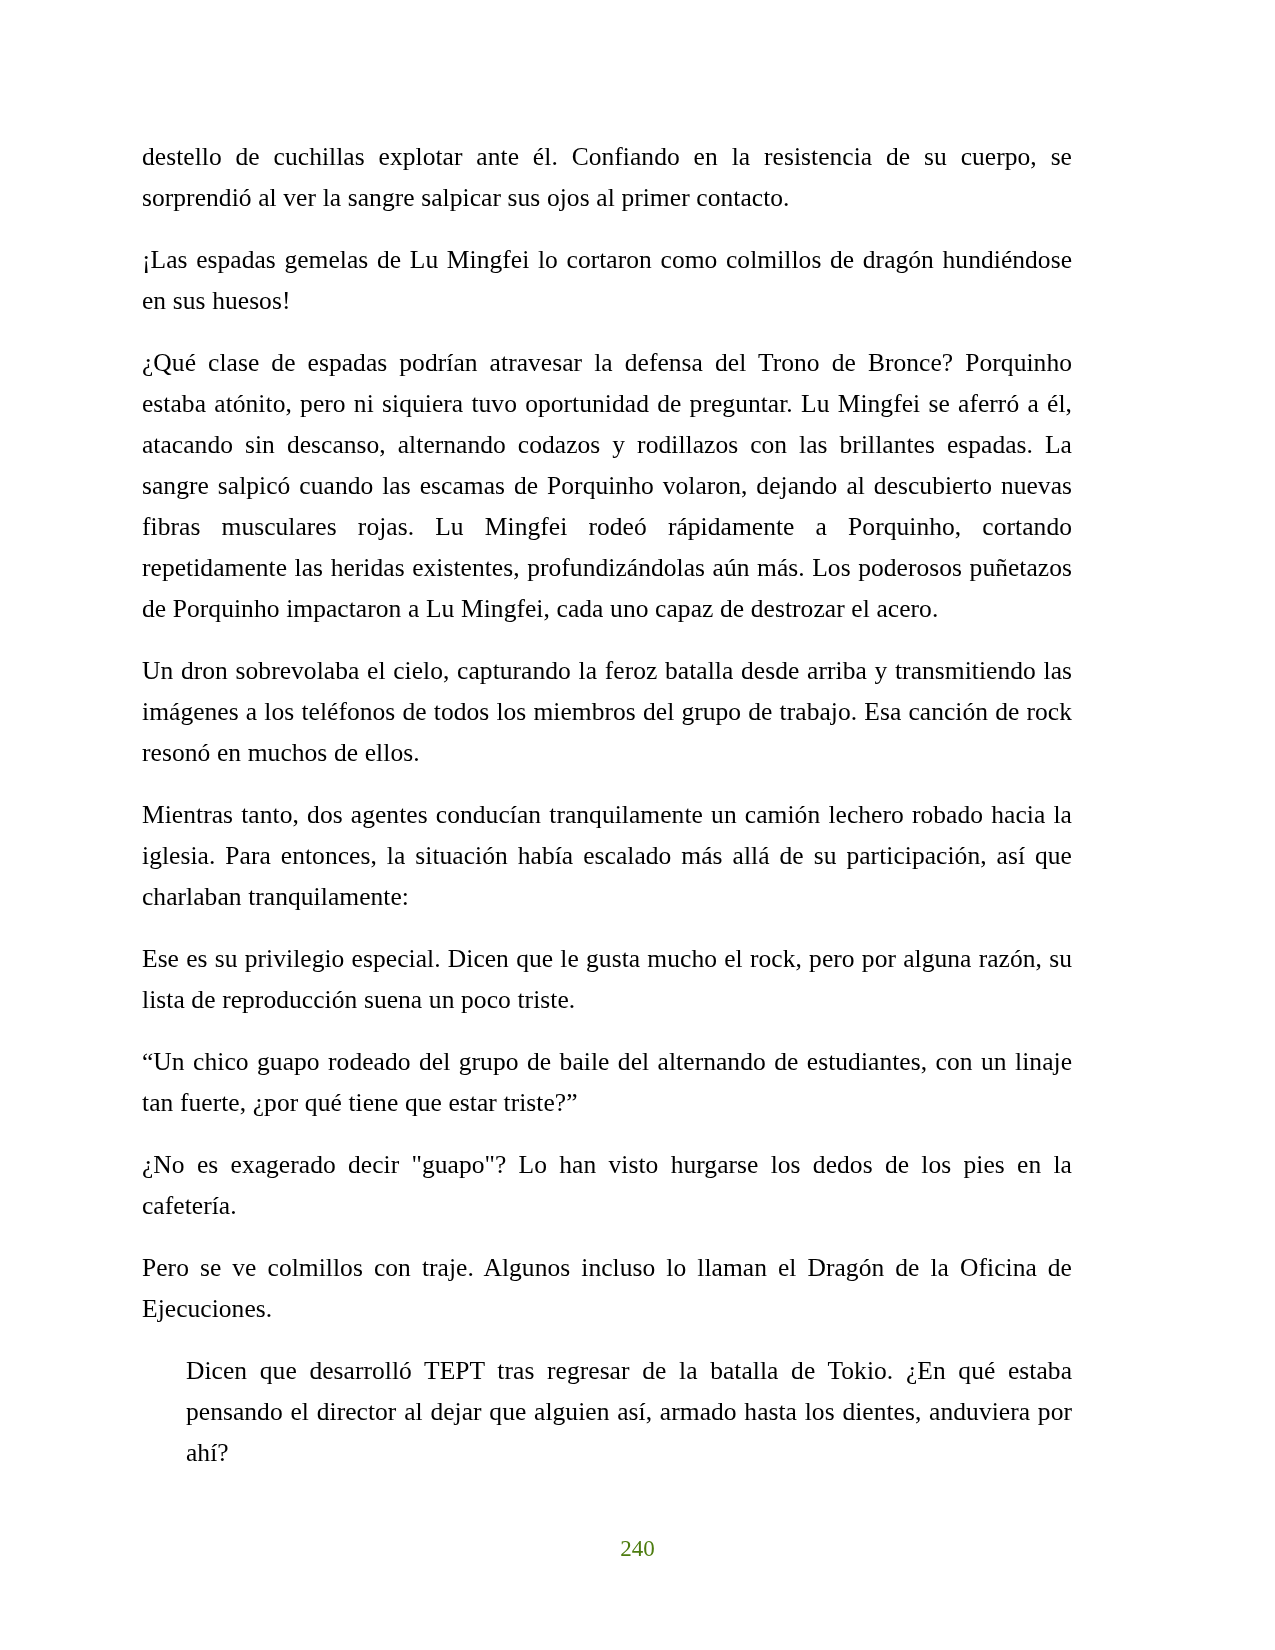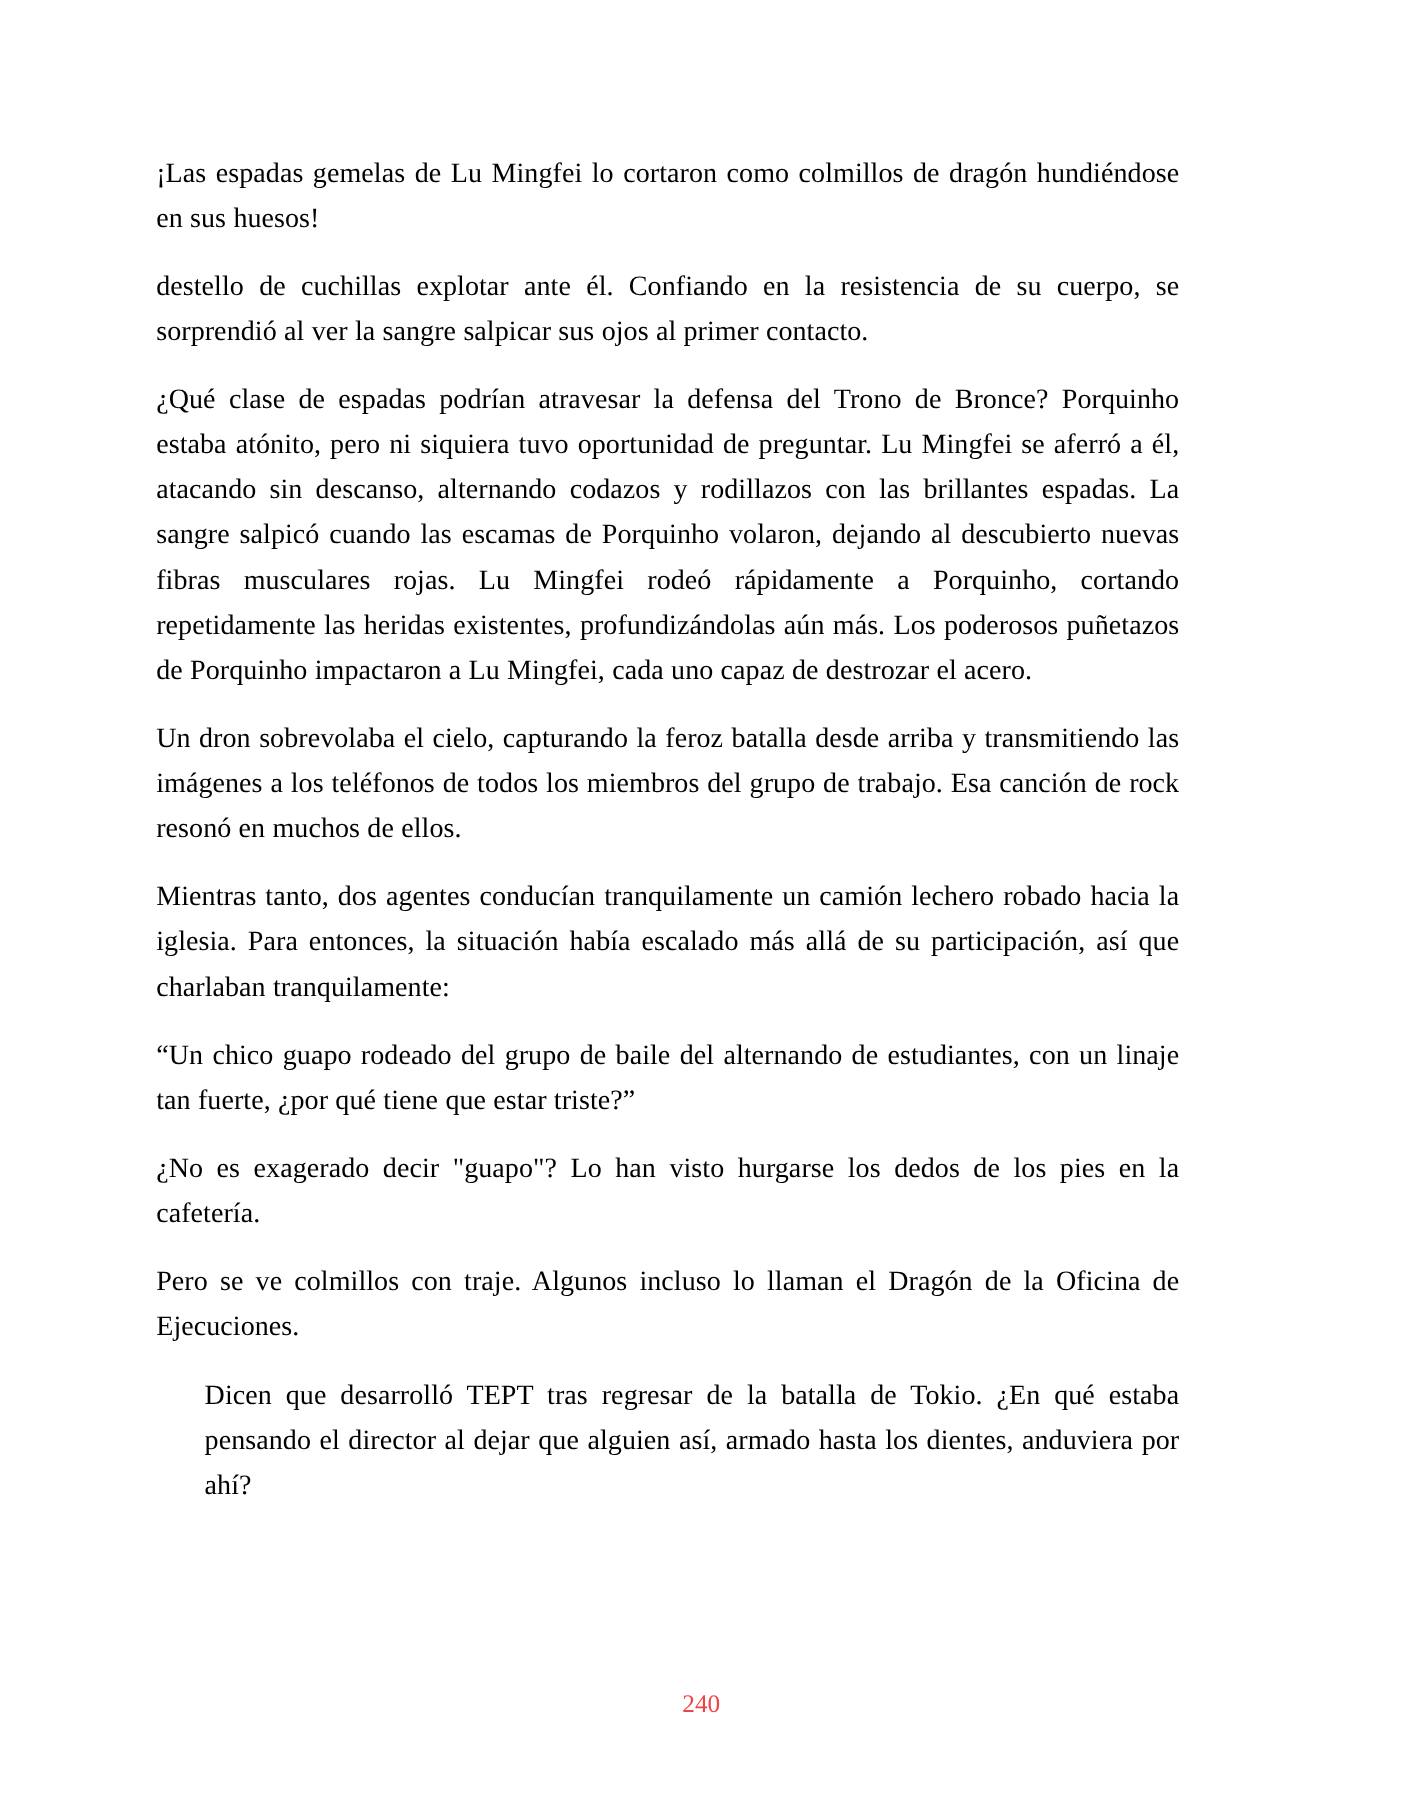--- a/index.html
+++ b/index.html
@@ -53,34 +53,35 @@
 
   .page-number {
     position: absolute;
     left: 0;
     top: 1534px;
     width: 1275px;
     text-align: center;
     font-size: 23px;
     line-height: 30px;
     font-family: "Liberation Serif", "DejaVu Serif", serif;
-    color: #ef4444;
+    color: #4d7c0f;
   }
 </style>
 </head>
 <body>
 
 <div class="page">
 
   <div class="content">
+    <p class="para">destello de cuchillas explotar ante él. Confiando en la resistencia de su cuerpo, se sorprendió al ver la sangre salpicar sus ojos al primer contacto.</p>
     <p class="para">¡Las espadas gemelas de Lu Mingfei lo cortaron como colmillos de dragón hundiéndose en sus huesos!</p>
-    <p class="para">destello de cuchillas explotar ante él. Confiando en la resistencia de su cuerpo, se sorprendió al ver la sangre salpicar sus ojos al primer contacto.</p>
     <p class="para">¿Qué clase de espadas podrían atravesar la defensa del Trono de Bronce? Porquinho estaba atónito, pero ni siquiera tuvo oportunidad de preguntar. Lu Mingfei se aferró a él, atacando sin descanso, alternando codazos y rodillazos con las brillantes espadas. La sangre salpicó cuando las escamas de Porquinho volaron, dejando al descubierto nuevas fibras musculares rojas. Lu Mingfei rodeó rápidamente a Porquinho, cortando repetidamente las heridas existentes, profundizándolas aún más. Los poderosos puñetazos de Porquinho impactaron a Lu Mingfei, cada uno capaz de destrozar el acero.</p>
     <p class="para">Un dron sobrevolaba el cielo, capturando la feroz batalla desde arriba y transmitiendo las imágenes a los teléfonos de todos los miembros del grupo de trabajo. Esa canción de rock resonó en muchos de ellos.</p>
     <p class="para">Mientras tanto, dos agentes conducían tranquilamente un camión lechero robado hacia la iglesia. Para entonces, la situación había escalado más allá de su participación, así que charlaban tranquilamente:</p>
+    <p class="para">Ese es su privilegio especial. Dicen que le gusta mucho el rock, pero por alguna razón, su lista de reproducción suena un poco triste.</p>
     <p class="para">“Un chico guapo rodeado del grupo de baile del alternando de estudiantes, con un linaje tan fuerte, ¿por qué tiene que estar triste?”</p>
     <p class="para">¿No es exagerado decir "guapo"? Lo han visto hurgarse los dedos de los pies en la cafetería.</p>
     <p class="para">Pero se ve colmillos con traje. Algunos incluso lo llaman el Dragón de la Oficina de Ejecuciones.</p>
     <p class="para">Dicen que desarrolló TEPT tras regresar de la batalla de Tokio. ¿En qué estaba pensando el director al dejar que alguien así, armado hasta los dientes, anduviera por ahí?</p>
   </div>
 
   <div class="page-number">240</div>
 
 </div>
 

